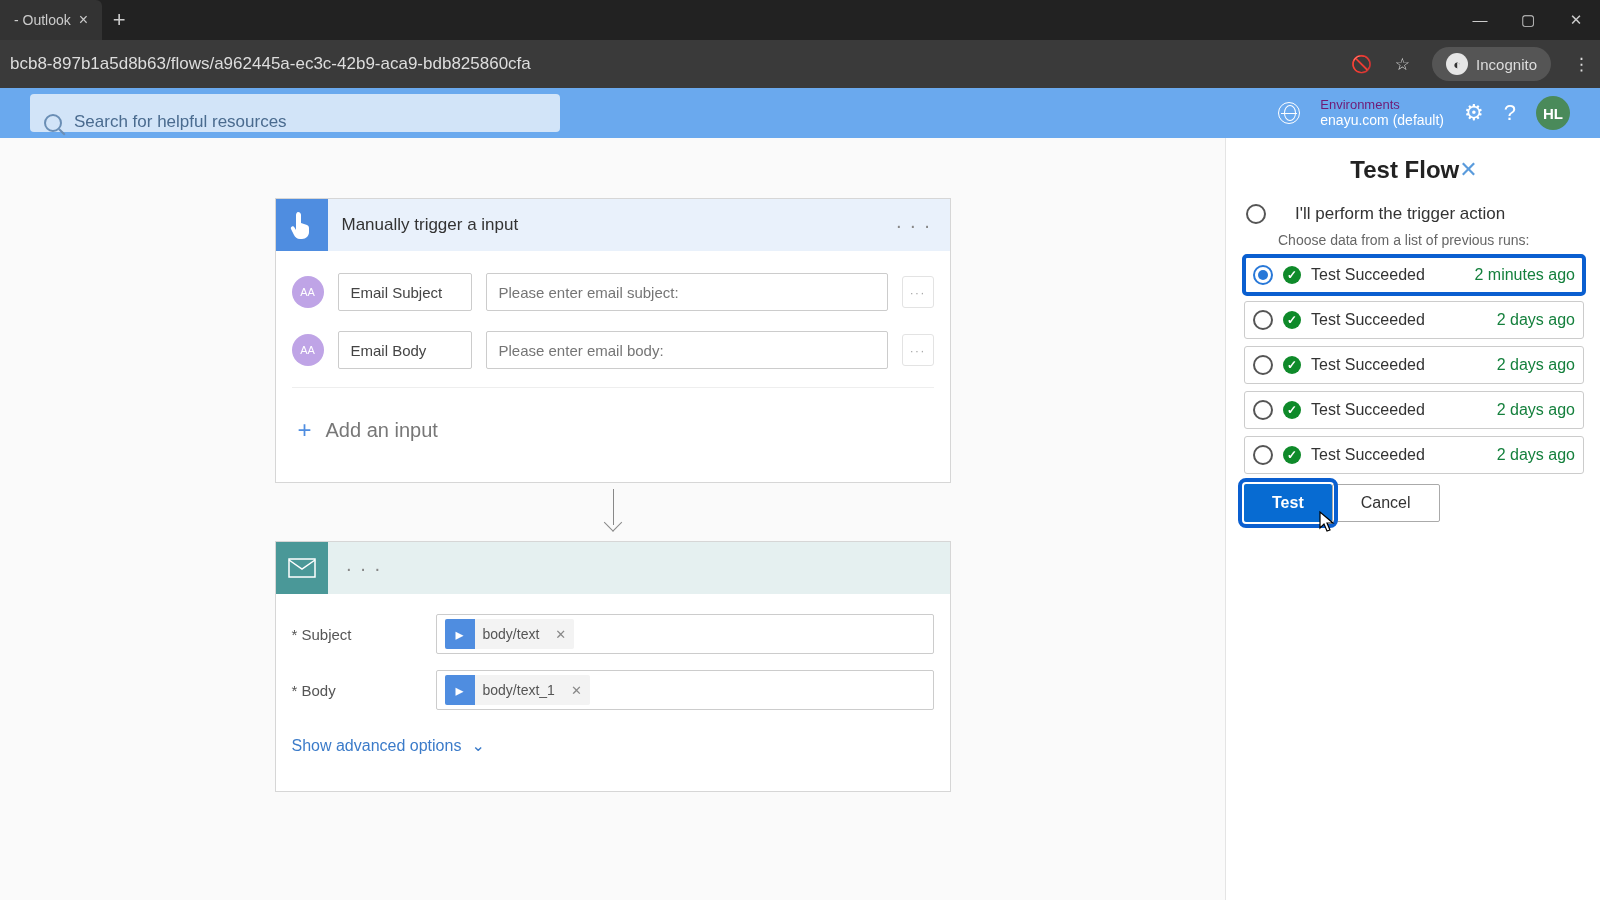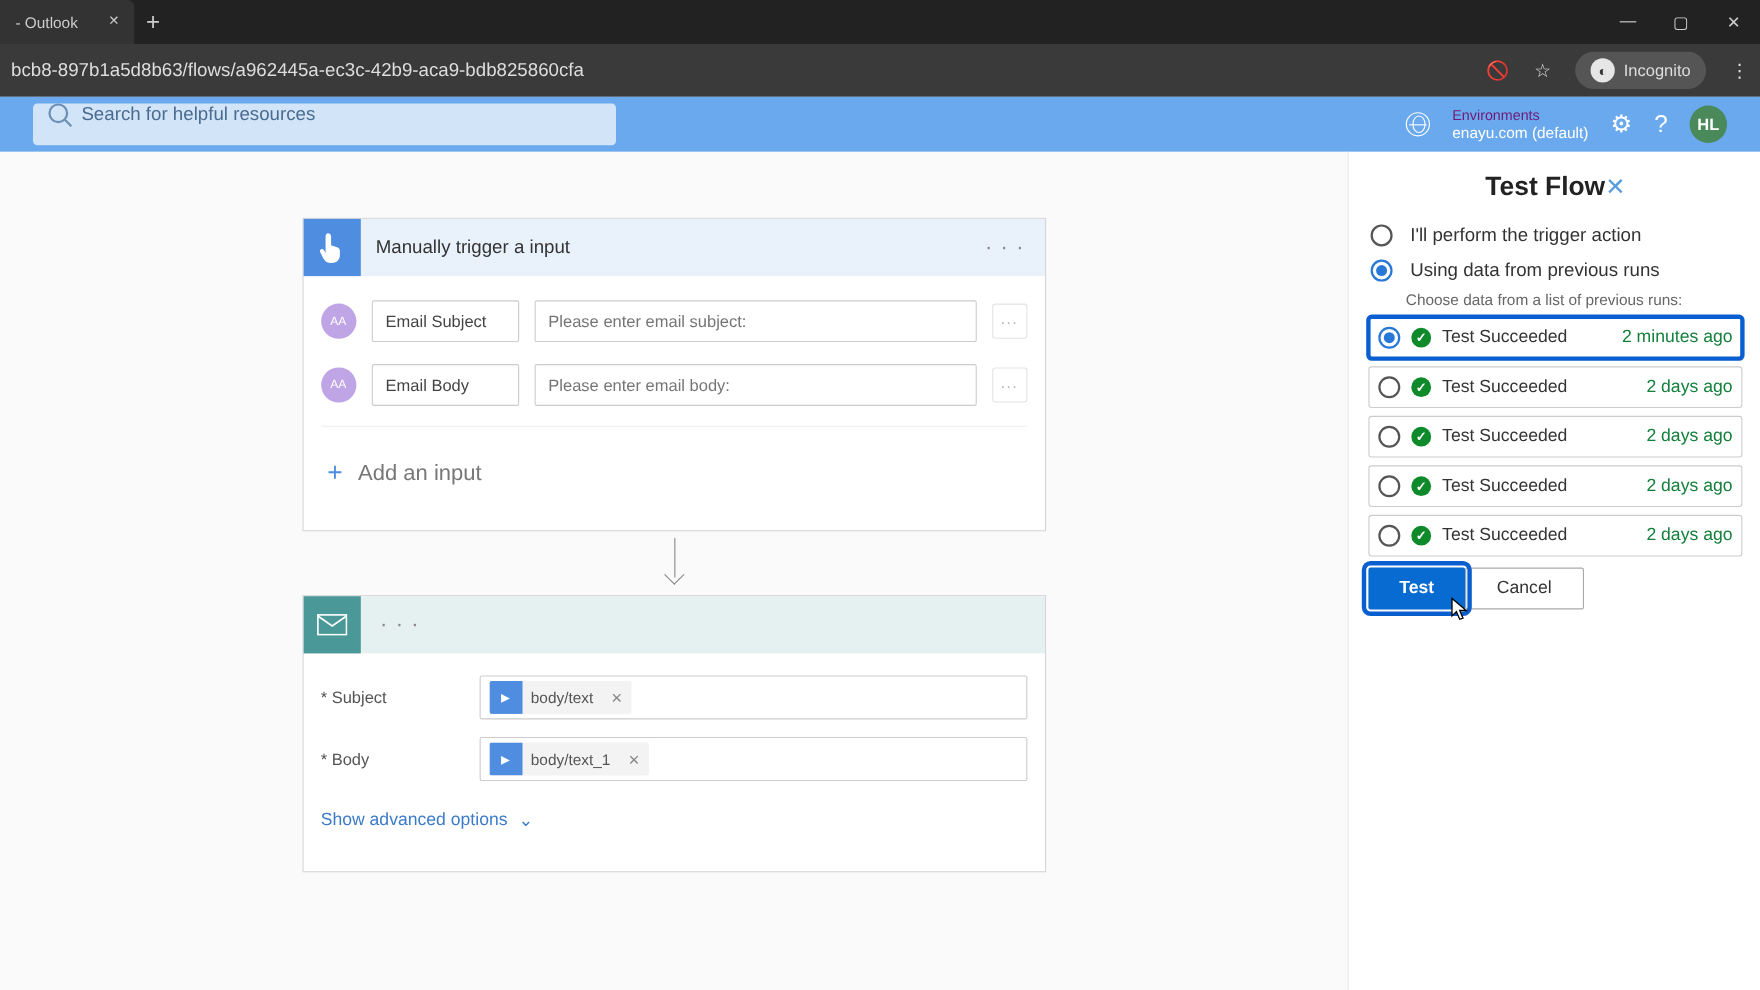--- a/index.html
+++ b/index.html
@@ -1,31 +1,31 @@
 <!DOCTYPE html>
 <html><head>
 <meta charset="utf-8">
 <style>
   *{box-sizing:border-box;margin:0;padding:0;font-family:"Segoe UI",Arial,sans-serif}
   body{background:#fff;width:1600px;height:900px;overflow:hidden}
   
   .titlebar{height:40px;background:#222;display:flex;align-items:center;color:#ccc;font-size:14px}
-  .tab{height:40px;background:#333;display:flex;align-items:center;padding:0 14px;gap:28px;border-top-right-radius:6px}
+  .tab{height:40px;background:#333;display:flex;align-items:center;padding:0 14px;gap:8px;border-top-right-radius:6px}
   .tab-close{font-size:16px;color:#ccc}
   .new-tab{width:34px;text-align:center;font-size:22px;color:#ccc}
   .win-controls{margin-left:auto;display:flex}
   .win-controls div{width:48px;text-align:center;font-size:15px}
   .url-bar{height:48px;background:#3a3a3a;display:flex;align-items:center;padding:0 10px;color:#ddd;font-size:17px}
   .url-text{flex:1}
   .url-icons{display:flex;gap:22px;align-items:center;color:#ddd}
   .incog{display:flex;align-items:center;gap:8px;background:#555;padding:6px 14px;border-radius:20px;font-size:15px}
   .incog-icon{width:22px;height:22px;border-radius:50%;background:#e6e6e6;display:flex;align-items:center;justify-content:center;color:#333;font-size:13px}
   
   .cmdbar{height:50px;background:#6aa9ee;display:flex;align-items:center;padding:0 30px;gap:20px}
-  .search{width:530px;height:38px;background:#d2e4f8;border-radius:4px;display:flex;align-items:flex-start;padding:0 14px;gap:12px;color:#4a6b8f;font-size:17px}
+  .search{width:530px;height:38px;background:#d2e4f8;border-radius:4px;display:flex;align-items:flex-end;padding:0 14px;gap:12px;color:#4a6b8f;font-size:17px}
   .search-icon{width:18px;height:18px;border:2px solid #6a8eb5;border-radius:50%;position:relative}
   .search-icon::after{content:"";position:absolute;width:2px;height:8px;background:#6a8eb5;bottom:-6px;right:-3px;transform:rotate(-45deg)}
   .env{margin-left:auto;display:flex;align-items:center;gap:20px;color:#fff}
   .env-icon{width:22px;height:22px;border:1.5px solid #fff;border-radius:50%;position:relative}
   .env-icon::before{content:"";position:absolute;left:2px;right:2px;top:50%;border-top:1px solid #fff}
   .env-icon::after{content:"";position:absolute;top:2px;bottom:2px;left:50%;width:10px;margin-left:-5px;border:1px solid #fff;border-radius:50%}
   .env-text{line-height:1.2;font-size:14px}
   .env-text .lbl{font-size:13px;color:#701a75}
   .gear,.help{font-size:22px;color:#fff}
   .avatar{width:34px;height:34px;border-radius:50%;background:#4a8a5a;color:#fff;display:flex;align-items:center;justify-content:center;font-size:15px;font-weight:600}
@@ -57,21 +57,21 @@
   .token{display:inline-flex;align-items:center;height:30px;background:#f3f3f3;border-radius:2px;overflow:hidden;font-size:14px;color:#555}
   .token-ico{width:30px;height:30px;background:#4f8de0;display:flex;align-items:center;justify-content:center;color:#fff;font-size:16px}
   .token-txt{padding:0 8px}
   .token-x{padding:0 8px;color:#888;font-size:13px}
   .adv{display:flex;align-items:center;gap:10px;color:#3b7bc9;font-size:16px;padding:18px 0 24px}
   
   .panel{width:375px;background:#fff;border-left:1px solid #e4e4e4;padding:18px 16px 0 18px}
   .panel-head{display:flex;align-items:center;justify-content:center;margin-bottom:14px}
   .panel-title{font-size:24px;font-weight:600;color:#222}
   .panel-close{font-size:22px;color:#5a9bdc}
-  .radio{display:flex;align-items:center;gap:16px;font-size:17px;color:#333;padding:6px 2px}
+  .radio{display:flex;align-items:center;gap:29px;font-size:17px;color:#333;padding:6px 2px}
   .rb{width:20px;height:20px;border:2px solid #555;border-radius:50%;flex-shrink:0;position:relative}
   .rb.sel{border-color:#2878d8}
   .rb.sel::after{content:"";position:absolute;inset:3px;background:#2878d8;border-radius:50%}
   .subtext{font-size:14px;color:#666;margin:2px 0 8px 34px}
   .run{display:flex;align-items:center;gap:10px;padding:8px 8px;border:1px solid #ccc;border-radius:3px;margin-bottom:7px;font-size:16px;color:#333;background:#fff}
   .run.highlight{outline:4px solid #0a5fd0;outline-offset:-2px}
   .check{width:18px;height:18px;border-radius:50%;background:#0f8a2a;color:#fff;font-size:12px;display:flex;align-items:center;justify-content:center;font-weight:bold}
   .run-time{margin-left:auto;color:#15803d}
   .btns{display:flex;gap:0;margin-top:10px}
   .btn{height:38px;padding:0 28px;font-size:16px;display:flex;align-items:center;justify-content:center;border-radius:2px}
@@ -202,24 +202,20 @@
 
   <div class="panel">
     <div class="panel-head">
       <div class="panel-title">Test Flow</div>
       <div class="panel-close">✕</div>
     </div>
     <div class="radio">
       <span class="rb"></span>
       <span>I'll perform the trigger action</span>
     </div>
-    <div class="radio">
-      <span class="rb sel"></span>
-      <span>Using data from previous runs</span>
-    </div>
     <div class="subtext">Choose data from a list of previous runs:</div>
 
     <div id="runs">
         <div class="run highlight">
           <span class="rb sel"></span>
           <span class="check">✓</span>
           <span>Test Succeeded</span>
           <span class="run-time">2 minutes ago</span>
         </div>
         <div class="run">

